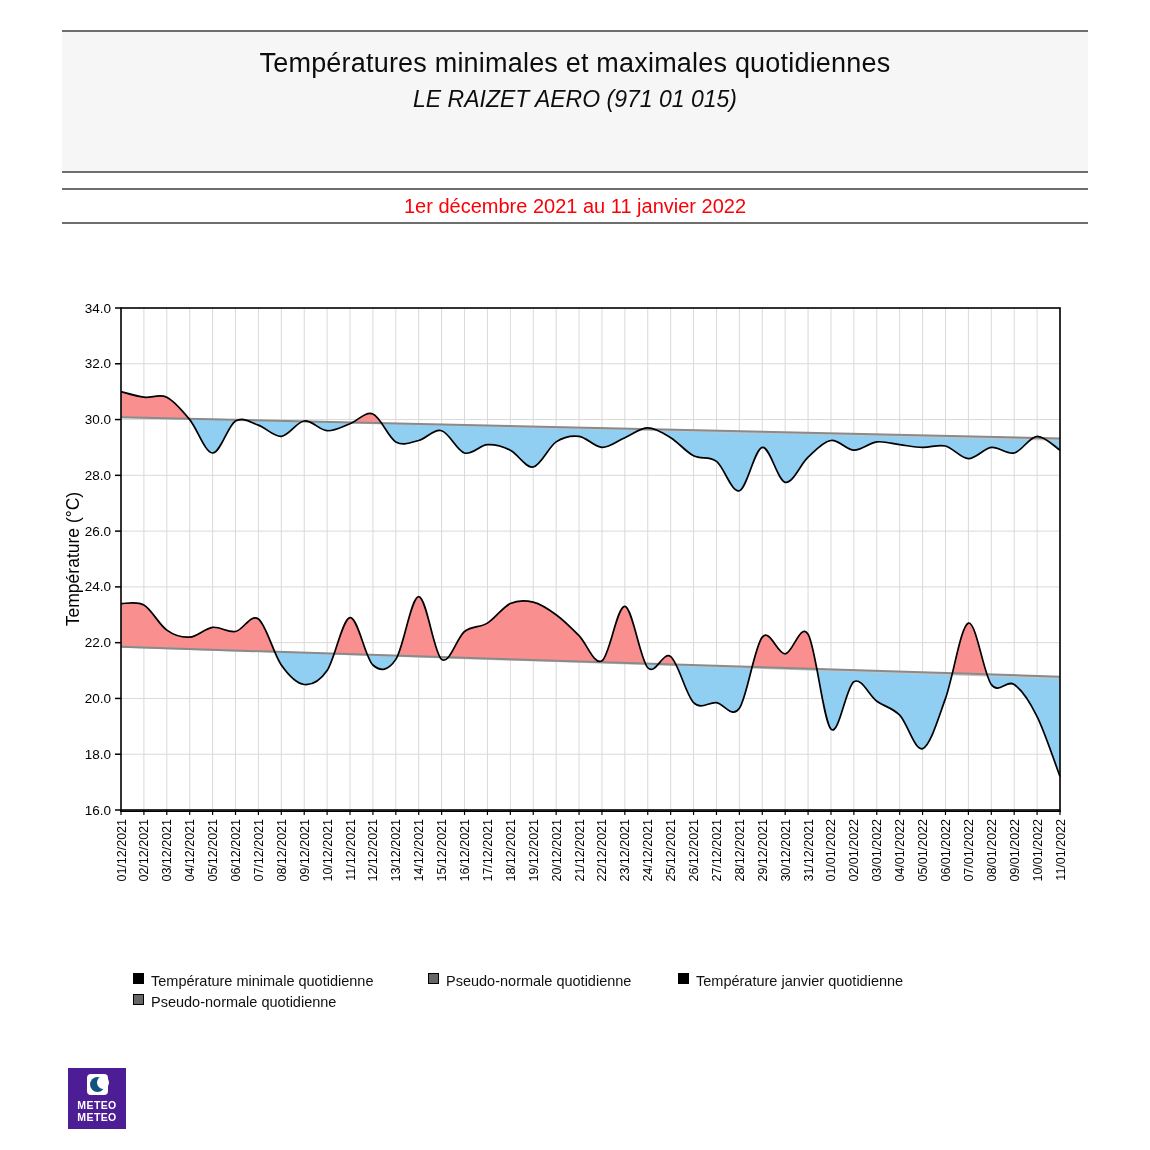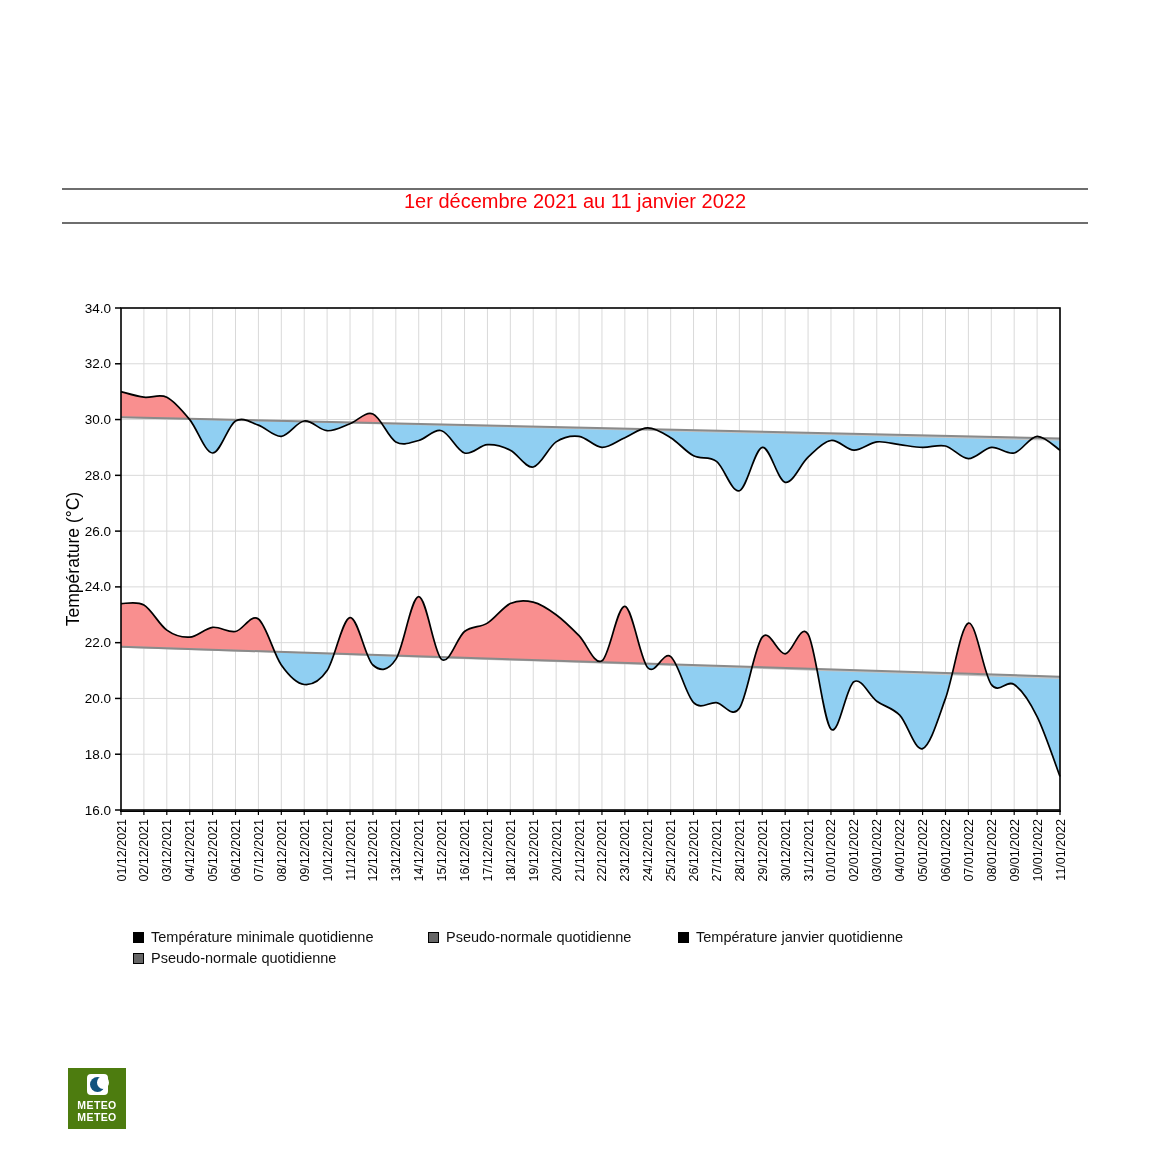--- a/index.html
+++ b/index.html
@@ -10,46 +10,50 @@
     position:absolute;left:62px;top:30px;width:1026px;height:143px;
     background:#f6f6f6;border-top:2px solid #6e6e6e;border-bottom:2px solid #6e6e6e;
     text-align:center;box-sizing:border-box;
   }
   .header-title{margin-top:16px;font-size:27px;color:#0d0d0d;letter-spacing:0.2px;}
   .header-station{margin-top:7px;font-size:23px;font-style:italic;color:#0d0d0d;}
 
   .period-band{
     position:absolute;left:62px;top:188px;width:1026px;height:36px;
     border-top:2px solid #6e6e6e;border-bottom:2px solid #6e6e6e;
-    box-sizing:border-box;display:flex;align-items:flex-start;justify-content:center;
+    box-sizing:border-box;display:flex;align-items:center;justify-content:center;
   }
   .period-text{font-size:20px;color:#fb0007;}
 
   svg.chart{position:absolute;left:0;top:0;pointer-events:none;}
 
   .legend{position:absolute;left:0;top:0;width:1150px;}
-  .legend-item{position:absolute;display:flex;align-items:center;gap:7px;font-size:14.5px;color:#111;}
+  .legend-item{position:absolute;display:flex;gap:7px;font-size:14.5px;color:#111;margin-top:44px;}
   .swatch{width:11px;height:11px;border:1px solid #000;box-sizing:border-box;flex:none;}
 
   .mf-logo{
     position:absolute;left:68px;top:1068px;width:58px;height:61px;
     display:flex;flex-direction:column;align-items:center;
   }
   .mf-icon{position:relative;width:21px;height:21px;background:#ffffff;border-radius:4px;margin-top:6px;}
   .mf-disc{position:absolute;left:3px;top:3px;width:15px;height:15px;border-radius:50%;}
   .mf-crescent{position:absolute;left:10px;top:2px;width:12px;height:13px;border-radius:50%;background:#ffffff;}
   .mf-text{color:#fff;font-weight:bold;font-size:10.5px;line-height:12px;letter-spacing:0.4px;margin-top:4px;text-align:center;}
 
   .footer{position:absolute;left:575px;top:1080px;width:460px;font-size:15px;font-weight:bold;color:#000;line-height:19px;}
 </style>
 </head>
 <body>
 
 <div class="page">
 
+  <div class="header-box">
+    <div class="header-title">Températures minimales et maximales quotidiennes</div>
+    <div class="header-station">LE RAIZET AERO (971 01 015)</div>
+  </div>
 
   <div class="period-band">
     <div class="period-text">1er décembre 2021 au 11 janvier 2022</div>
   </div>
 
   <svg id="plot" class="chart" width="1150" height="1150" viewBox="0 0 1150 1150">
       <defs>
         <clipPath id="above0">
           <polygon points="121,308 1060,308 1060,438.52 121,417.3244444444445"></polygon>
         </clipPath>
@@ -249,21 +253,21 @@
     <div class="legend-item" style="left:678px;top:929px">
       <span class="swatch" style="background: rgb(0, 0, 0);"></span>
       <span>Température janvier quotidienne</span>
     </div>
     <div class="legend-item" style="left:133px;top:950px">
       <span class="swatch" style="background: rgb(102, 102, 102);"></span>
       <span>Pseudo-normale quotidienne</span>
     </div>
   </div>
 
-  <div class="mf-logo" style="background: #4d7c0f;">
+  <div class="mf-logo" style="background: #4c1d95;">
     <div class="mf-icon">
       <div class="mf-disc" style="background: rgb(16, 82, 126);"></div>
       <div class="mf-crescent"></div>
     </div>
     <div class="mf-text">
       <div>METEO</div>
       <div>METEO</div>
     </div>
   </div>
 

